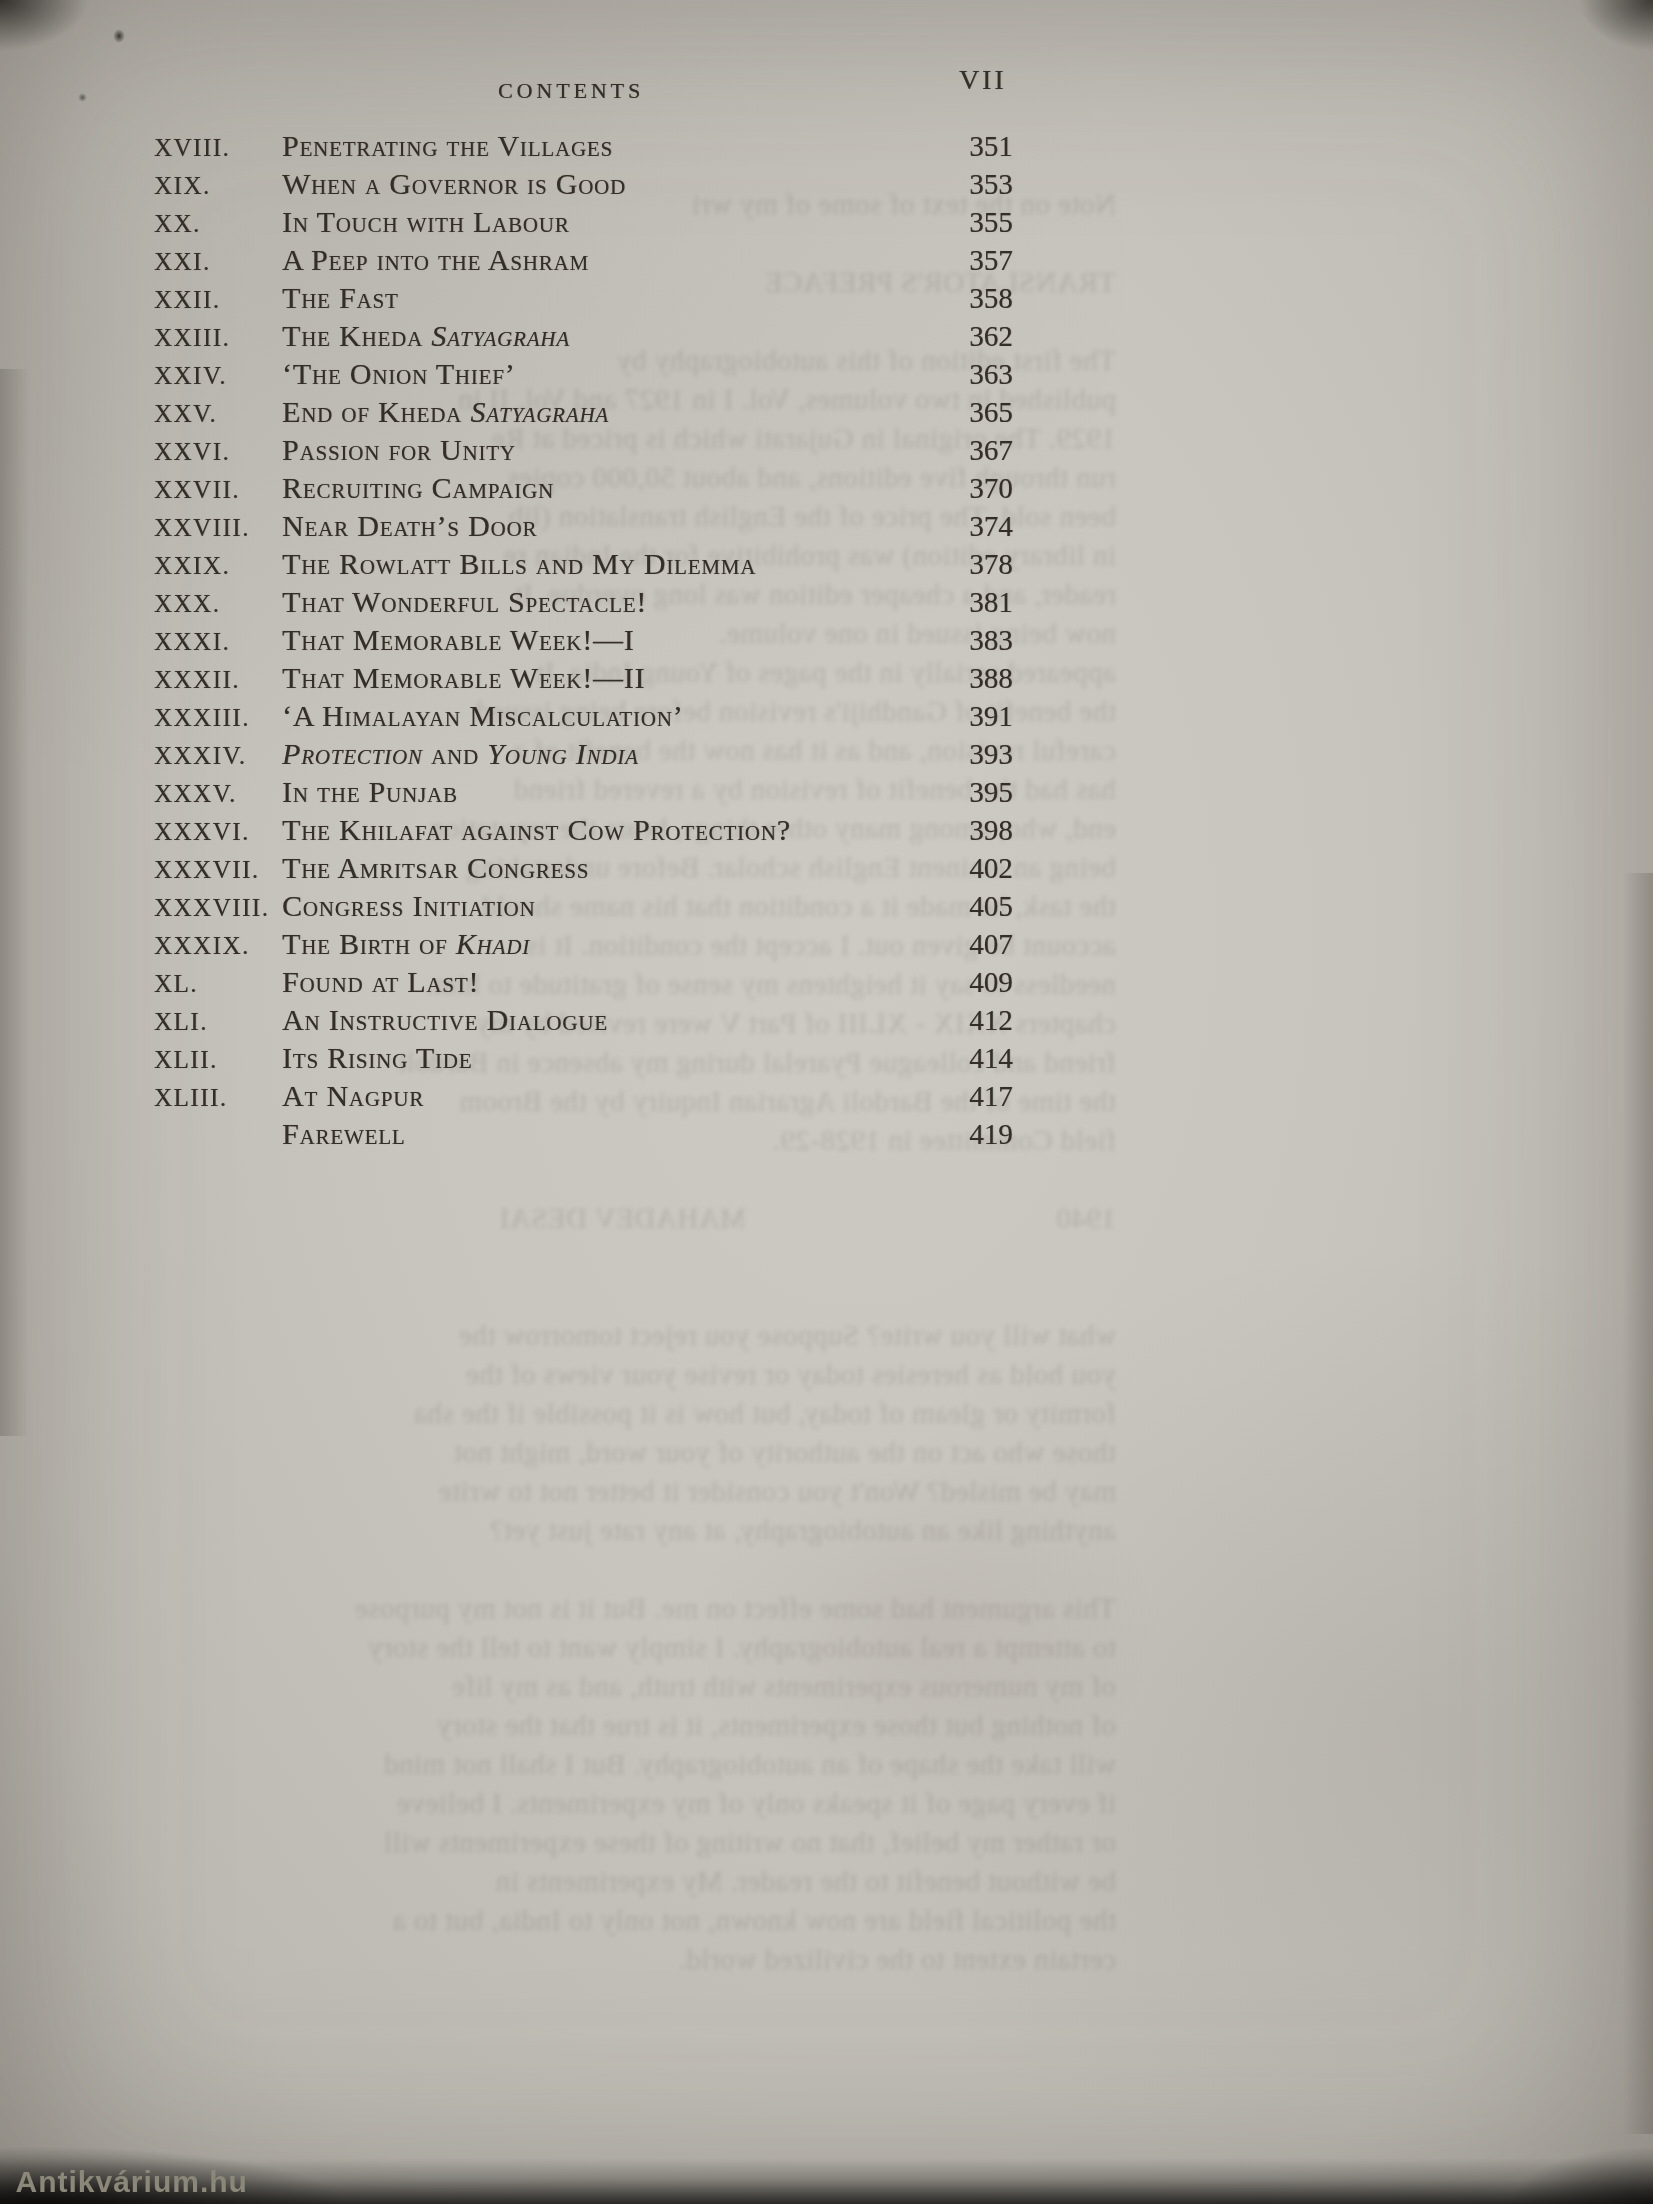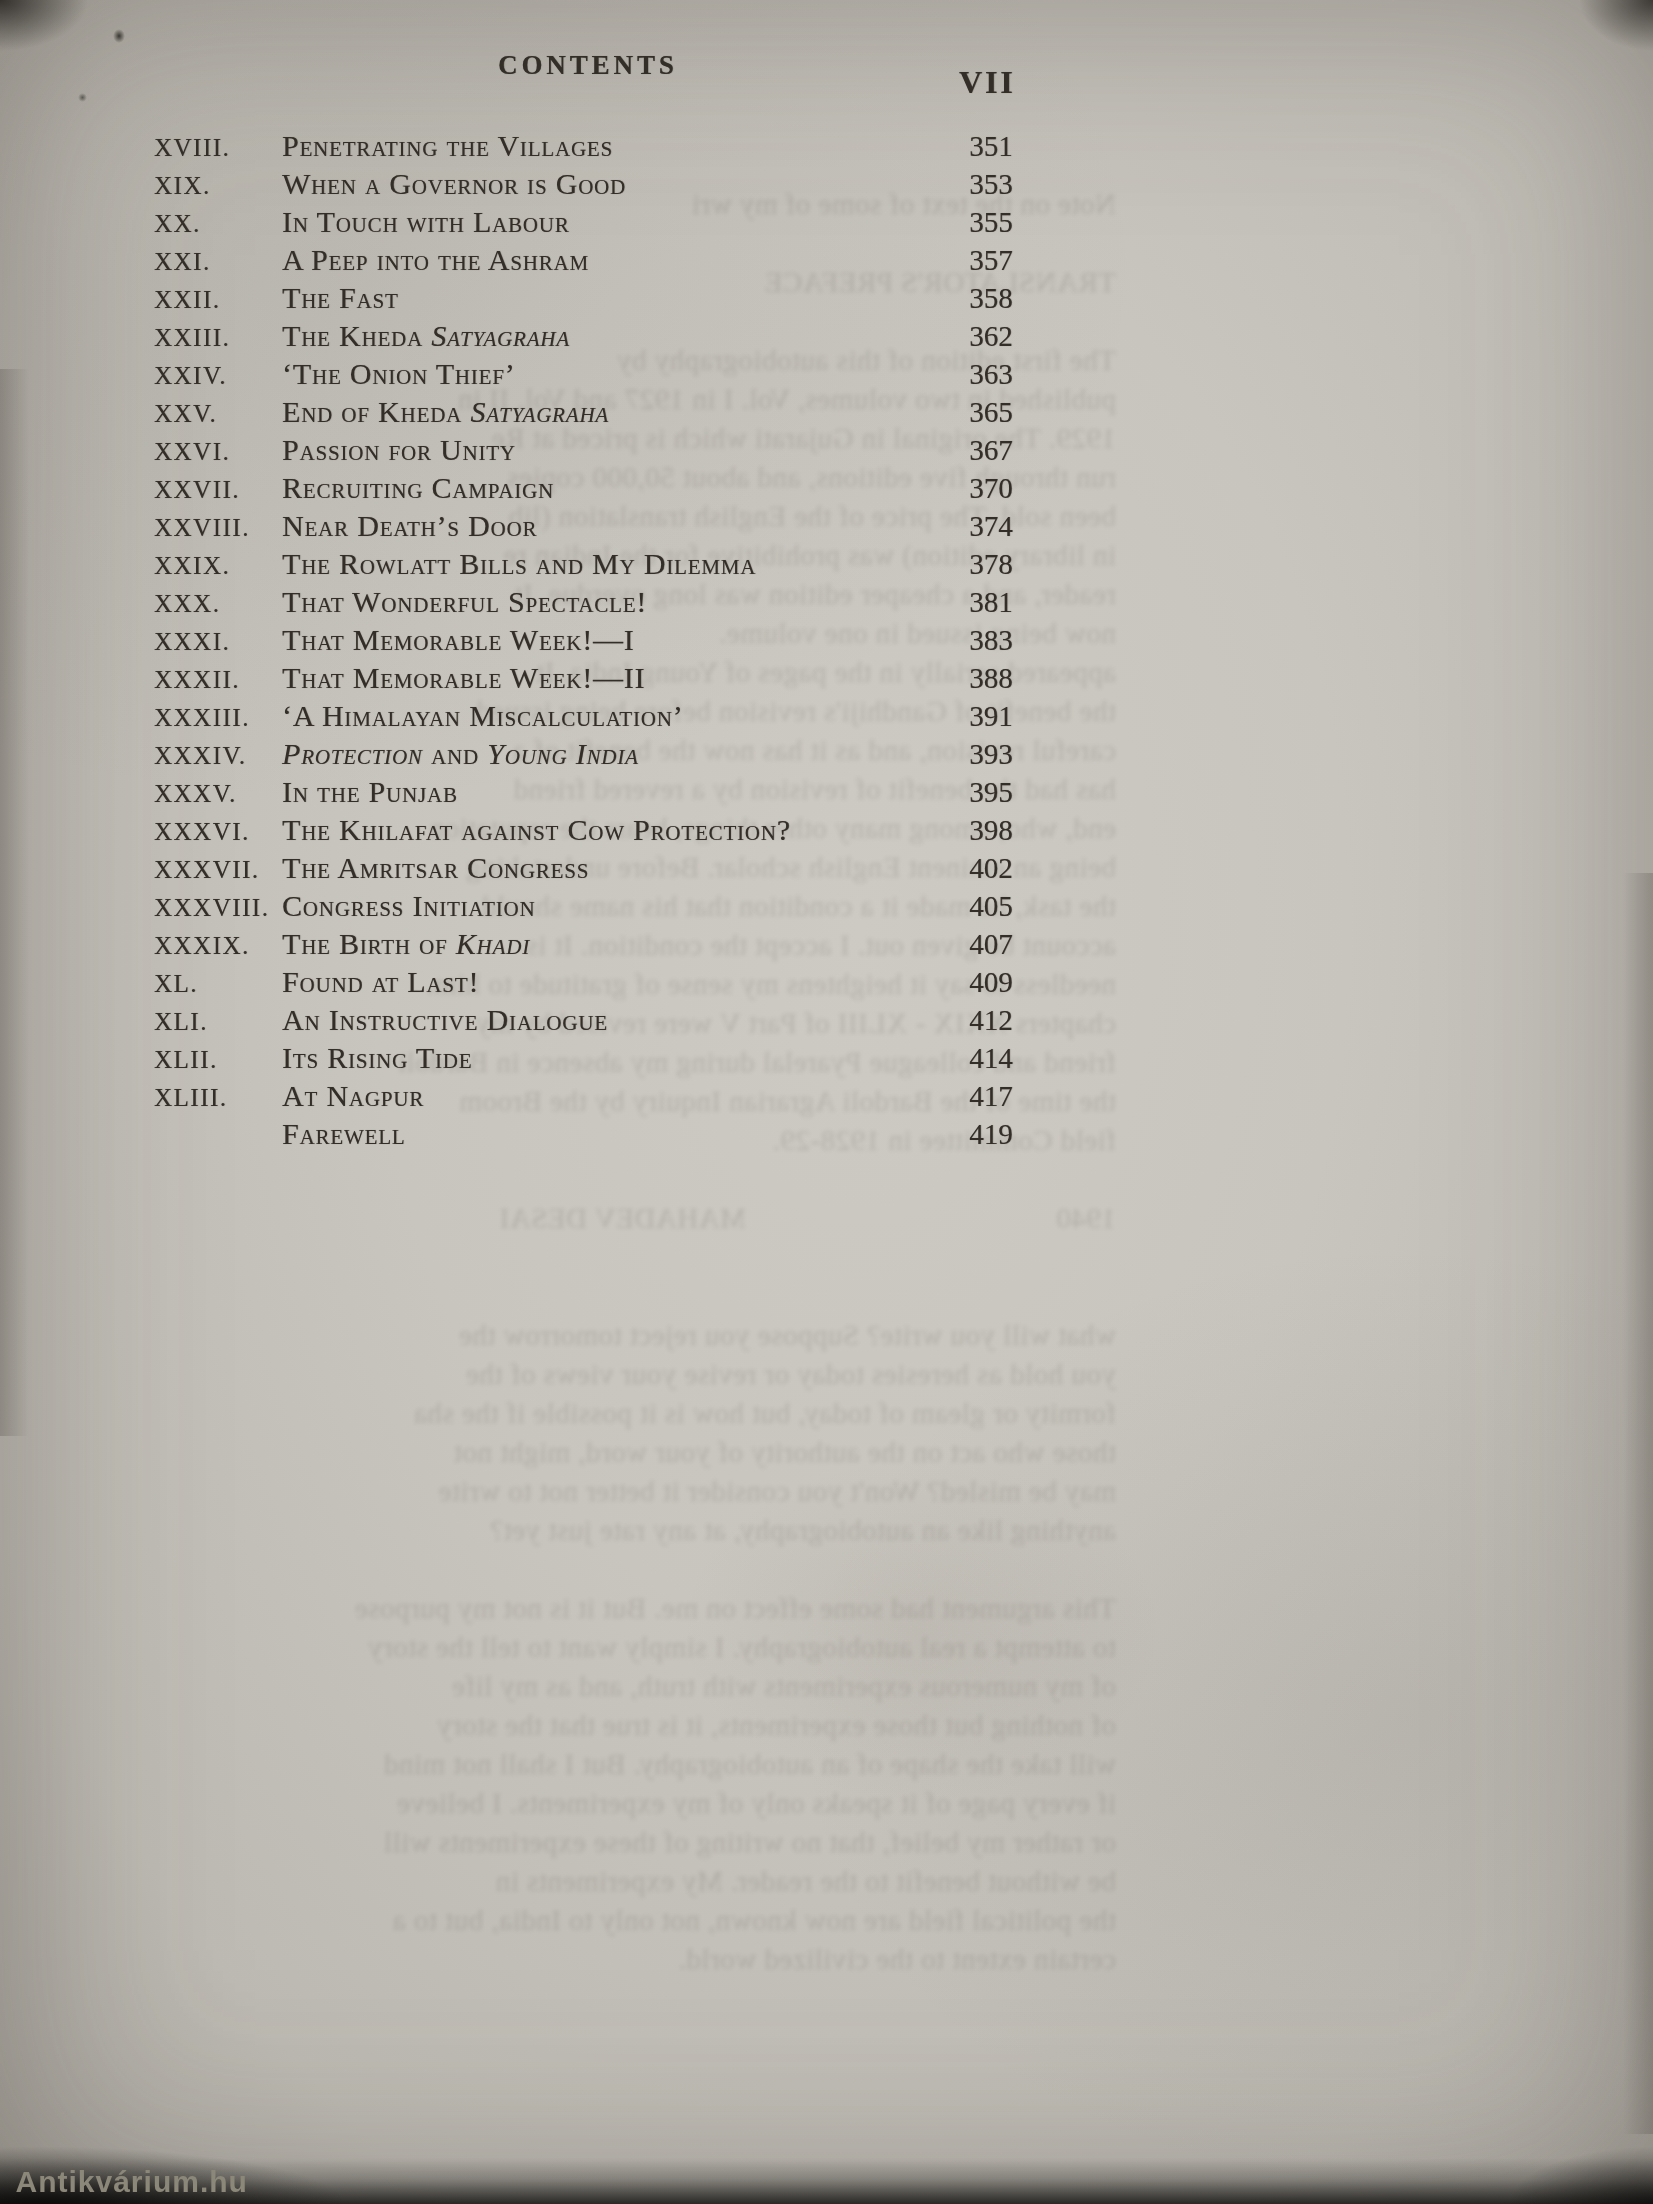--- a/index.html
+++ b/index.html
@@ -22,28 +22,28 @@
     color:rgba(58,53,46,0.95);
     opacity:0.16;
     filter:blur(2.2px);
     transform:scaleX(-1);
     pointer-events:none;
     white-space:pre;
   }
 
   
   .contents-title{
-    position:absolute; top:50px; left:498px;
-    font-size:27px; font-weight:bold; letter-spacing:3.9px;
+    position:absolute; top:78px; left:498px;
+    font-size:22px; font-weight:normal; letter-spacing:3.9px;
     color:var(--ink,#332e27);
     text-shadow:0.4px 0.4px 0.7px rgba(46,42,36,0.55);
   }
   .folio{
     position:absolute; top:64px; left:959px;
-    font-size:32px; font-weight:bold; letter-spacing:2.9px;
+    font-size:28px; font-weight:normal; letter-spacing:2.9px;
     color:var(--ink,#332e27);
     text-shadow:0.4px 0.4px 0.7px rgba(46,42,36,0.55);
   }
 
   
   .toc{ position:absolute; top:129px; left:110px; width:920px; }
   .row{ display:flex; align-items:baseline; height:38px; }
   .num{
     width:128px; font-size:25px; letter-spacing:1.5px;
     color:var(--ink,#332e27);

